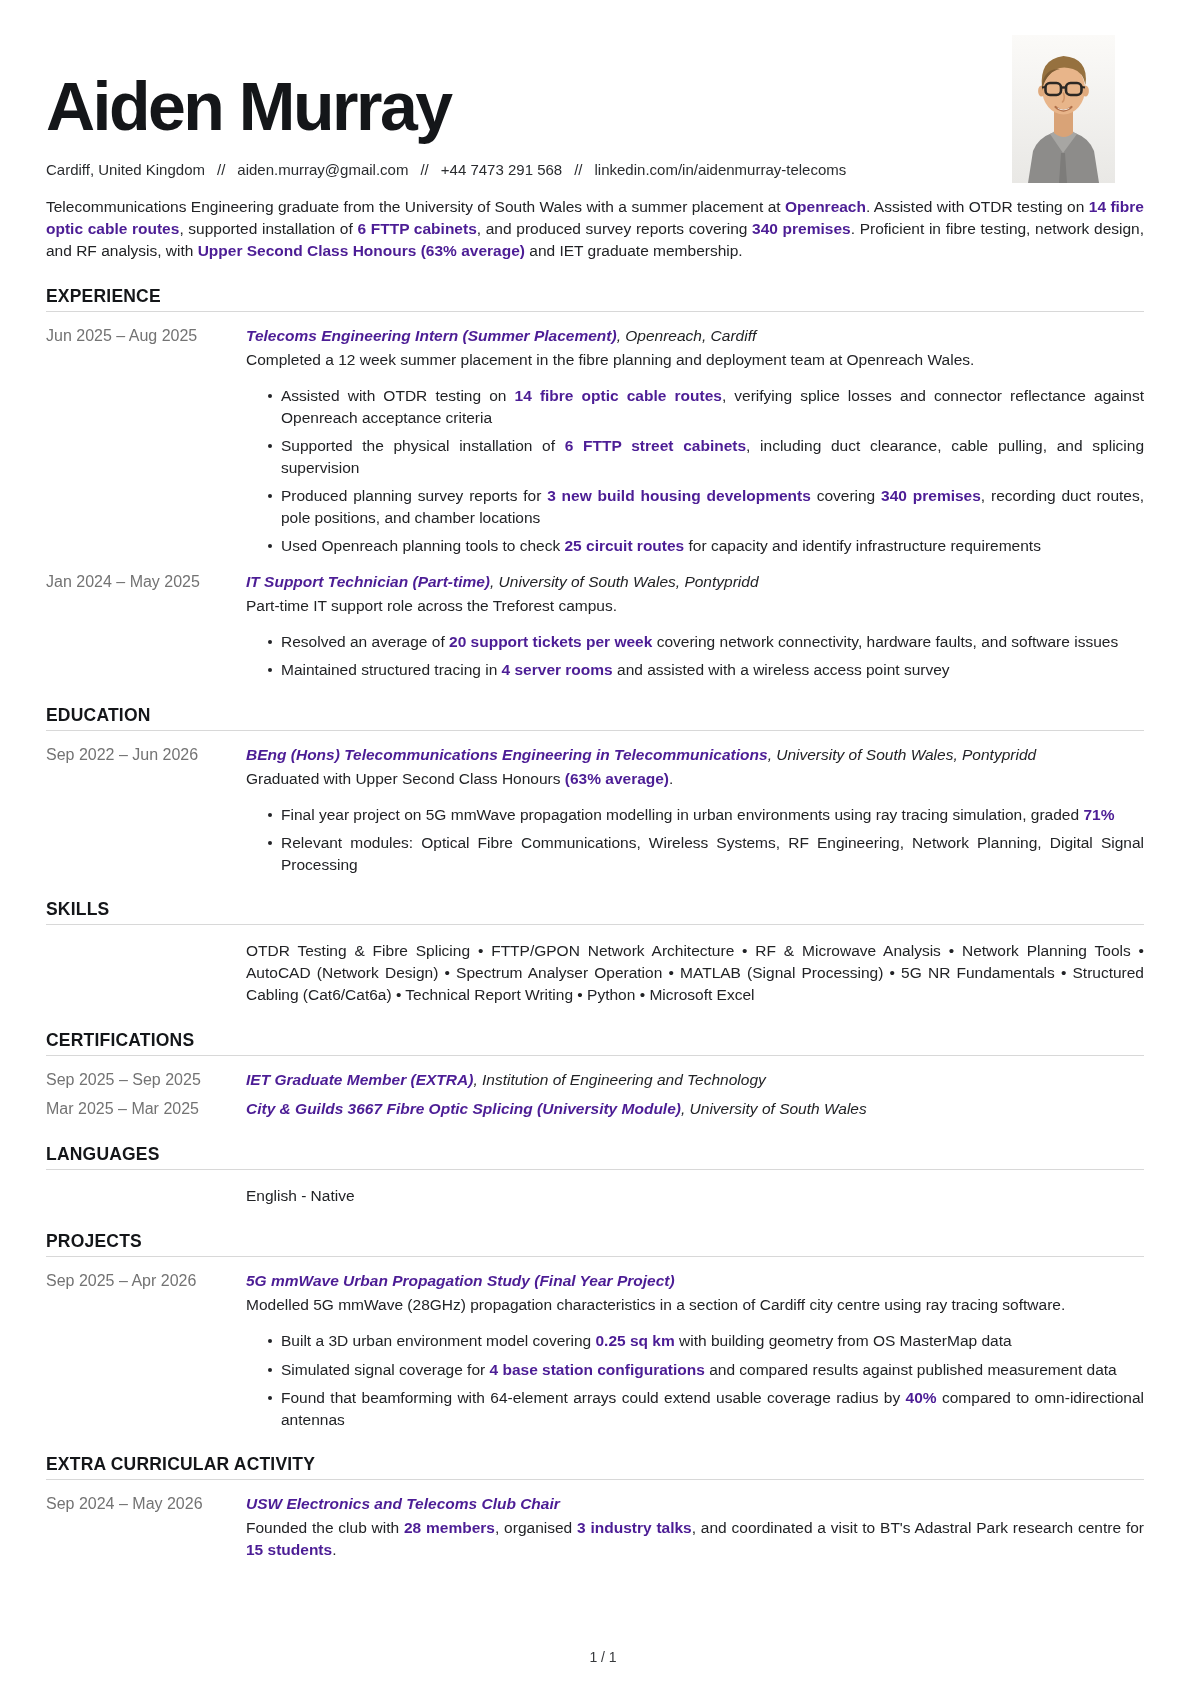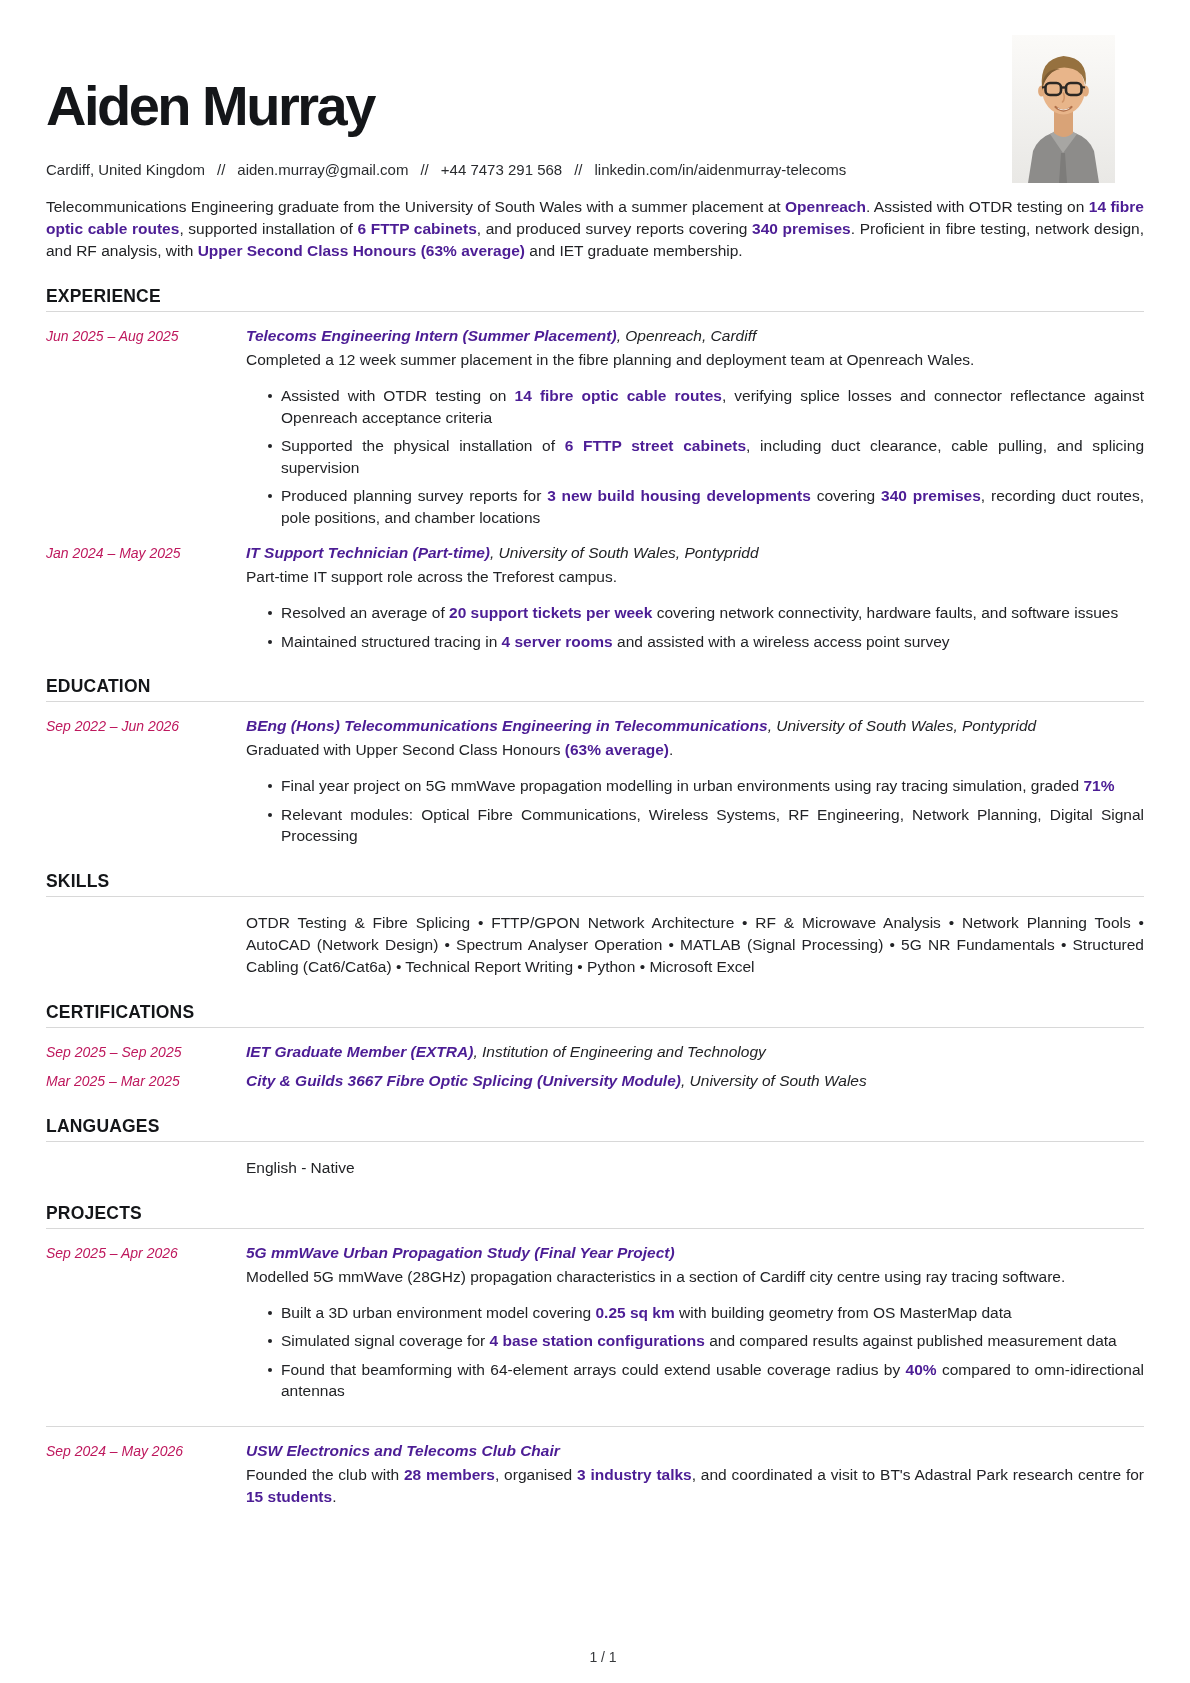--- a/index.html
+++ b/index.html
@@ -20,21 +20,21 @@
   
   .role {
     font-size: 21px;
     font-weight: 700;
     letter-spacing: 0.2px;
     color: #17191c;
     line-height: 26px;
   }
   .name {
     margin: 14px 0 0 0;
-    font-size: 56px;
+    font-size: 68px;
     font-weight: 800;
     letter-spacing: -2.5px;
     line-height: 80px;
     color: #141619;
   }
   .contact {
     margin-top: 14px;
     font-size: 15px;
     line-height: 20px;
     color: #2a2c2f;
@@ -72,24 +72,23 @@
     border-top: 1px solid #d8d8d8;
     margin: 5px 0 13px 0;
   }
   .entry {
     display: grid;
     grid-template-columns: 200px 1fr;
     margin-bottom: 14px;
   }
   .entry:last-child { margin-bottom: 0; }
   .date {
-    font-style: italic;
-    font-size: 14px;
+    font-size: 16px;
     line-height: 22px;
-    color: #be185d;
+    color: #737373;
     padding-right: 18px;
   }
   .content { font-size: 15.5px; line-height: 22px; }
   .title { line-height: 22px; font-style: italic; }
   .desc { margin-top: 2px; text-align: justify; }
   ul.bullets {
     list-style: none;
     margin: 14px 0 0 0;
     padding: 0 0 0 22px;
   }
@@ -178,20 +177,21 @@
         <div class="rule" data-name="section-divider"></div>
         <div class="entry" data-name="entry">
           <div class="date" data-name="entry-date">Jun 2025 – Aug 2025</div>
           <div class="content" data-name="entry-content">
             <div class="title" data-name="entry-title"><strong data-name="bold-text">Telecoms Engineering Intern (Summer Placement)</strong><span data-name="text">, Openreach, Cardiff</span></div>
             <div class="desc" data-name="entry-description"><span data-name="text">Completed a 12 week summer placement in the fibre planning and deployment team at Openreach Wales.</span></div>
             <ul class="bullets" data-name="entry-bullet-list">
               <li data-name="bullet-item"><span data-name="text">Assisted with OTDR testing on </span><strong data-name="bold-text">14 fibre optic cable routes</strong><span data-name="text">, verifying splice losses and connector reflectance against Openreach acceptance criteria</span></li>
               <li data-name="bullet-item"><span data-name="text">Supported the physical installation of </span><strong data-name="bold-text">6 FTTP street cabinets</strong><span data-name="text">, including duct clearance, cable pulling, and splicing supervision</span></li>
               <li data-name="bullet-item"><span data-name="text">Produced planning survey reports for </span><strong data-name="bold-text">3 new build housing developments</strong><span data-name="text"> covering </span><strong data-name="bold-text">340 premises</strong><span data-name="text">, recording duct routes, pole positions, and chamber locations</span></li>
+              <li data-name="bullet-item"><span data-name="text">Used Openreach planning tools to check </span><strong data-name="bold-text">25 circuit routes</strong><span data-name="text"> for capacity and identify infrastructure requirements</span></li>
             </ul>
           </div>
         </div>
         <div class="entry" data-name="entry">
           <div class="date" data-name="entry-date">Jan 2024 – May 2025</div>
           <div class="content" data-name="entry-content">
             <div class="title" data-name="entry-title"><strong data-name="bold-text">IT Support Technician (Part-time)</strong><span data-name="text">, University of South Wales, Pontypridd</span></div>
             <div class="desc" data-name="entry-description"><span data-name="text">Part-time IT support role across the Treforest campus.</span></div>
             <ul class="bullets" data-name="entry-bullet-list">
               <li data-name="bullet-item"><span data-name="text">Resolved an average of </span><strong data-name="bold-text">20 support tickets per week</strong><span data-name="text"> covering network connectivity, hardware faults, and software issues</span></li>
@@ -261,20 +261,21 @@
             <div class="desc" data-name="entry-description"><span data-name="text">Modelled 5G mmWave (28GHz) propagation characteristics in a section of Cardiff city centre using ray tracing software.</span></div>
             <ul class="bullets" data-name="entry-bullet-list">
               <li data-name="bullet-item"><span data-name="text">Built a 3D urban environment model covering </span><strong data-name="bold-text">0.25 sq km</strong><span data-name="text"> with building geometry from OS MasterMap data</span></li>
               <li data-name="bullet-item"><span data-name="text">Simulated signal coverage for </span><strong data-name="bold-text">4 base station configurations</strong><span data-name="text"> and compared results against published measurement data</span></li>
               <li data-name="bullet-item"><span data-name="text">Found that beamforming with 64-element arrays could extend usable coverage radius by </span><strong data-name="bold-text">40%</strong><span data-name="text"> compared to omn-idirectional antennas</span></li>
             </ul>
           </div>
         </div>
       </section>
       <section class="section" data-name="section-extra-curricular-activity">
+        <h2 data-name="section-heading">EXTRA CURRICULAR ACTIVITY</h2>
         <div class="rule" data-name="section-divider"></div>
         <div class="entry" data-name="entry">
           <div class="date" data-name="entry-date">Sep 2024 – May 2026</div>
           <div class="content" data-name="entry-content">
             <div class="title" data-name="entry-title"><strong data-name="bold-text">USW Electronics and Telecoms Club Chair</strong></div>
             <div class="desc" data-name="entry-description"><span data-name="text">Founded the club with </span><strong data-name="bold-text">28 members</strong><span data-name="text">, organised </span><strong data-name="bold-text">3 industry talks</strong><span data-name="text">, and coordinated a visit to BT's Adastral Park research centre for </span><strong data-name="bold-text">15 students</strong><span data-name="text">.</span></div>
           </div>
         </div>
       </section>
     </main>

